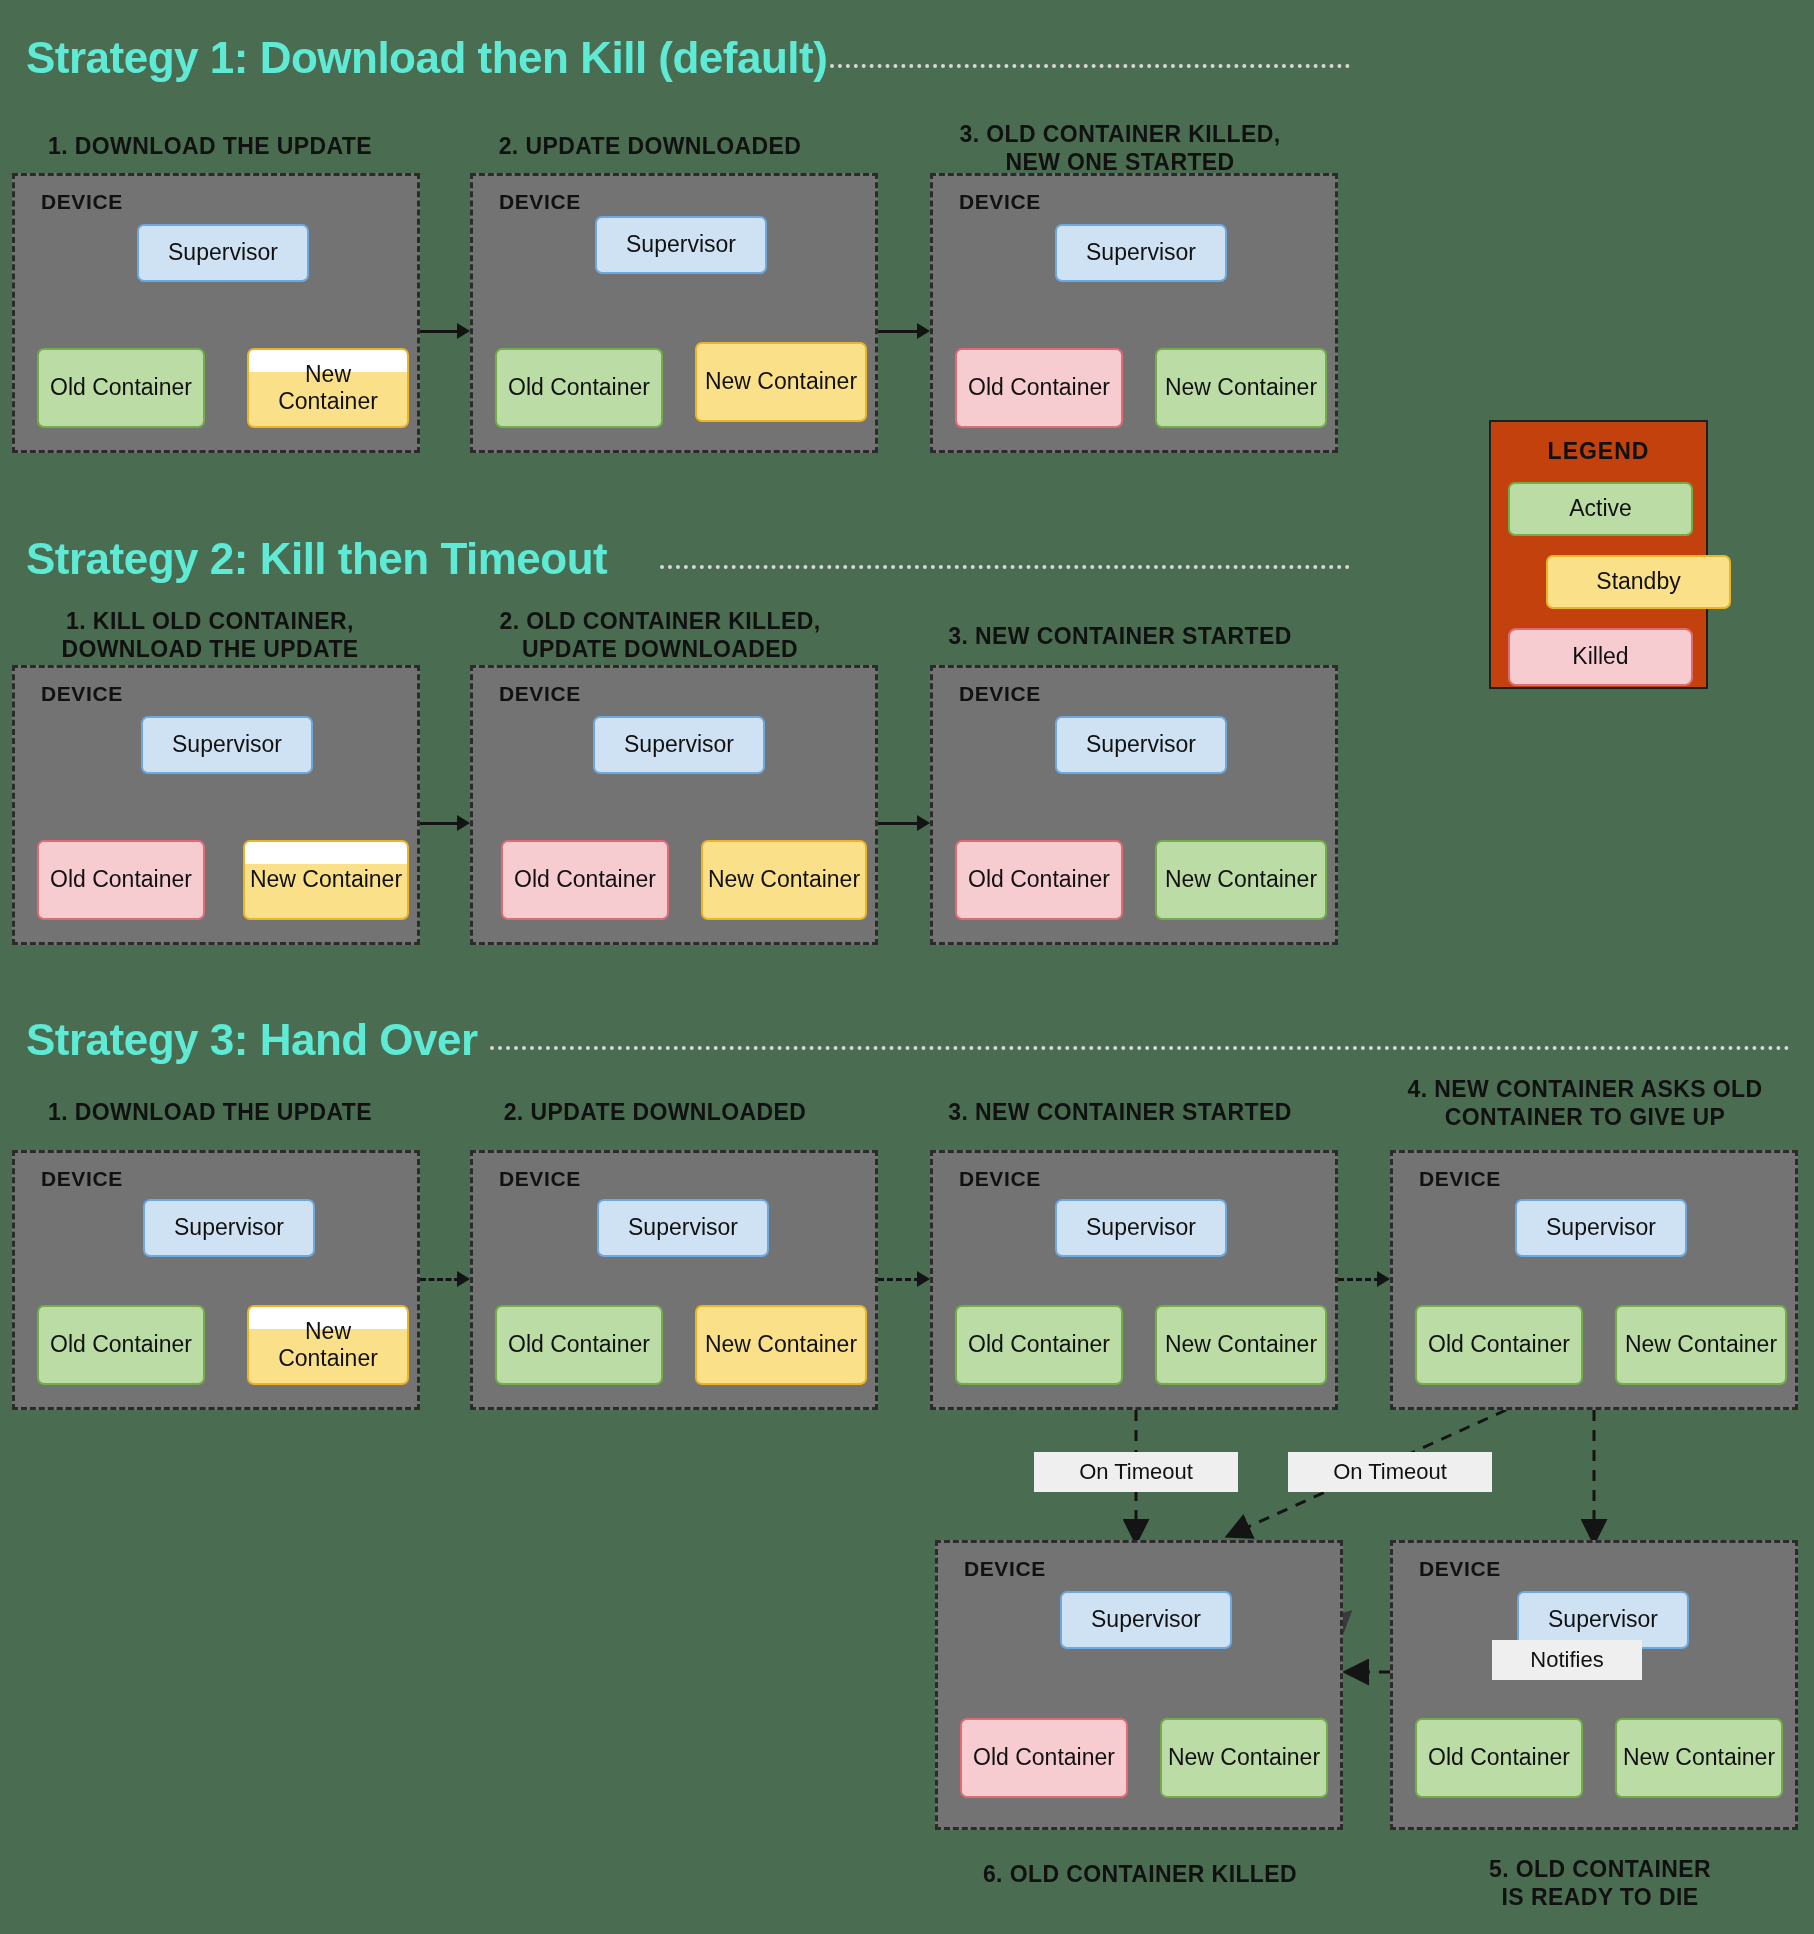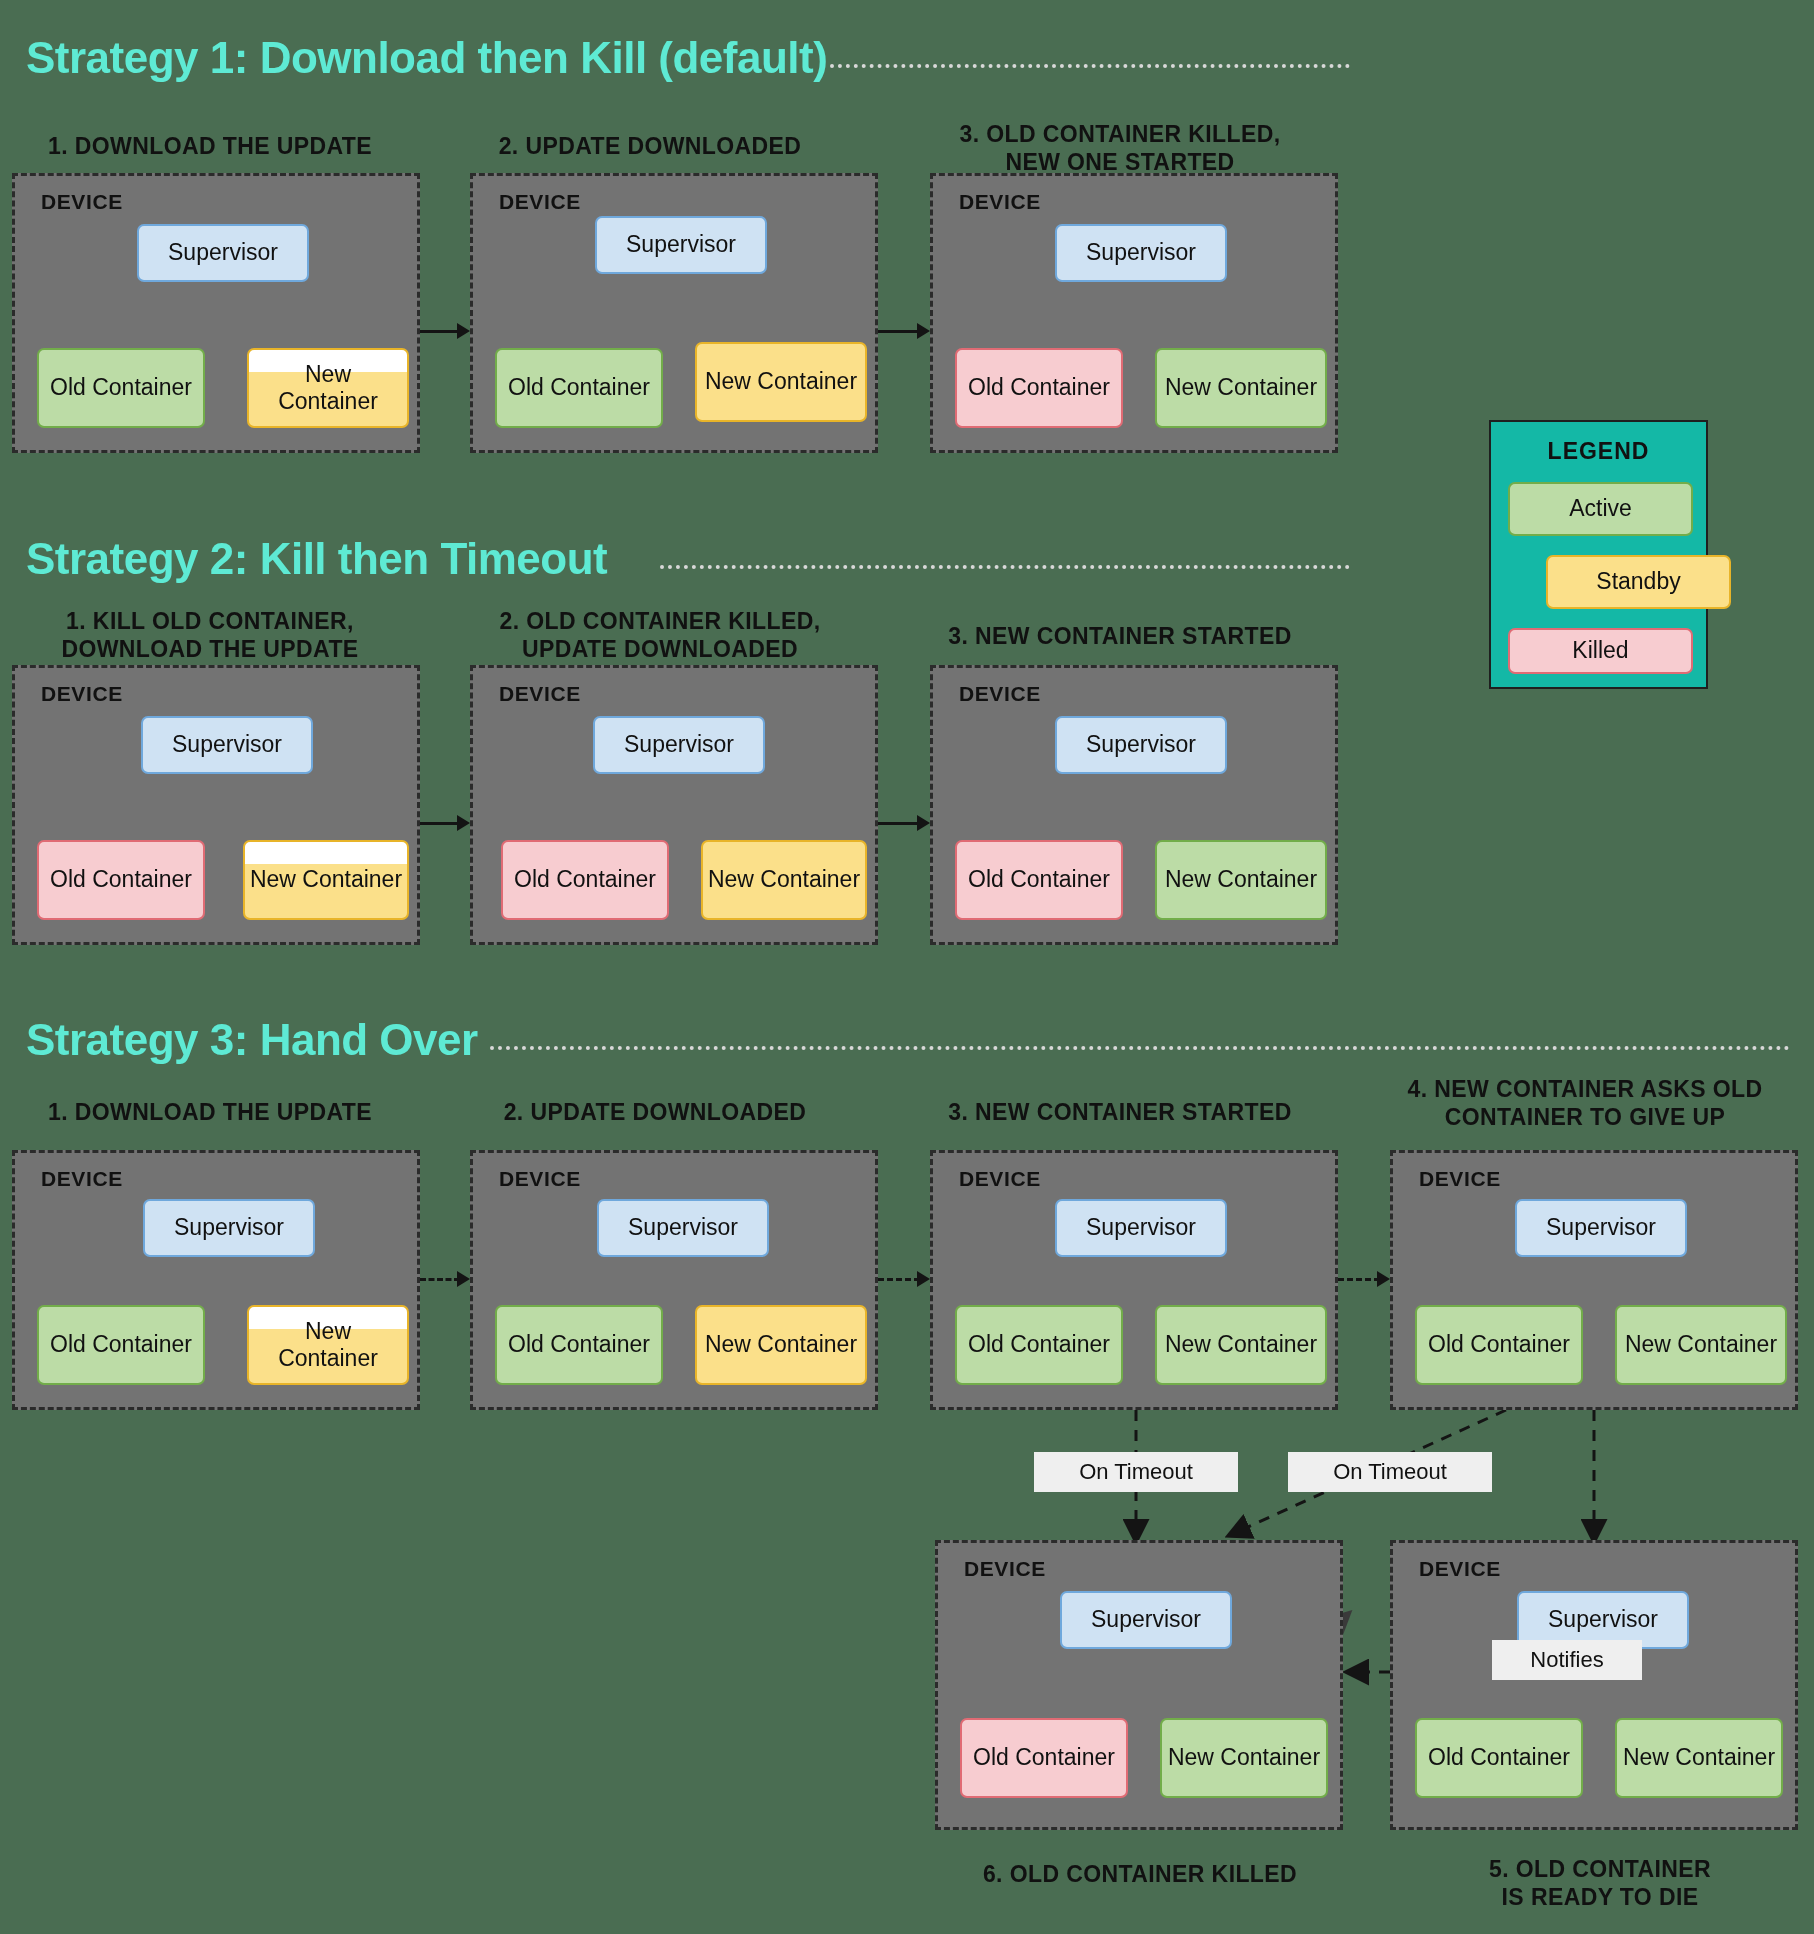--- a/index.html
+++ b/index.html
@@ -103,21 +103,21 @@
     font-size:22px;
     color:#111;
     padding:7px 16px;
     white-space:nowrap;
     text-align:center;
   }
 
   
   .legend{
     position:absolute;
-    background:#14b8a6;
+    background:#c2410c;
     border:2px solid #1f1f1f;
     box-sizing:border-box;
   }
   .legend-title{
     position:absolute;
     left:0;right:0;top:16px;
     text-align:center;
     font-size:23px;
     font-weight:700;
     letter-spacing:1px;
@@ -208,21 +208,21 @@
   </div>
 
   <div class="legend" style="left:1489px;top:420px;width:219px;height:269px;">
     <div class="legend-title">LEGEND</div>
     <div class="box green" style="left:17px;top:60px;width:185px;height:54px;">
         <span>Active</span>
       </div>
     <div class="box yellow" style="left:23px;top:133px;width:185px;height:54px;margin-left:32px;">
         <span>Standby</span>
       </div>
-    <div class="box red" style="left:17px;top:206px;width:185px;height:46px;">
+    <div class="box red" style="left:17px;top:206px;width:185px;height:58px;border-radius:8px;">
         <span>Killed</span>
       </div>
   </div>
 
   <div class="sec-title" style="left:26px;top:537px;">Strategy 2: Kill then Timeout</div>
   <div class="sec-rule" style="left:660px;top:565px;width:690px;"></div>
 
   <div class="step-cap" style="left:10px;top:607px;width:400px;">
     <div>1. KILL OLD CONTAINER,</div>
     <div>DOWNLOAD THE UPDATE</div>

